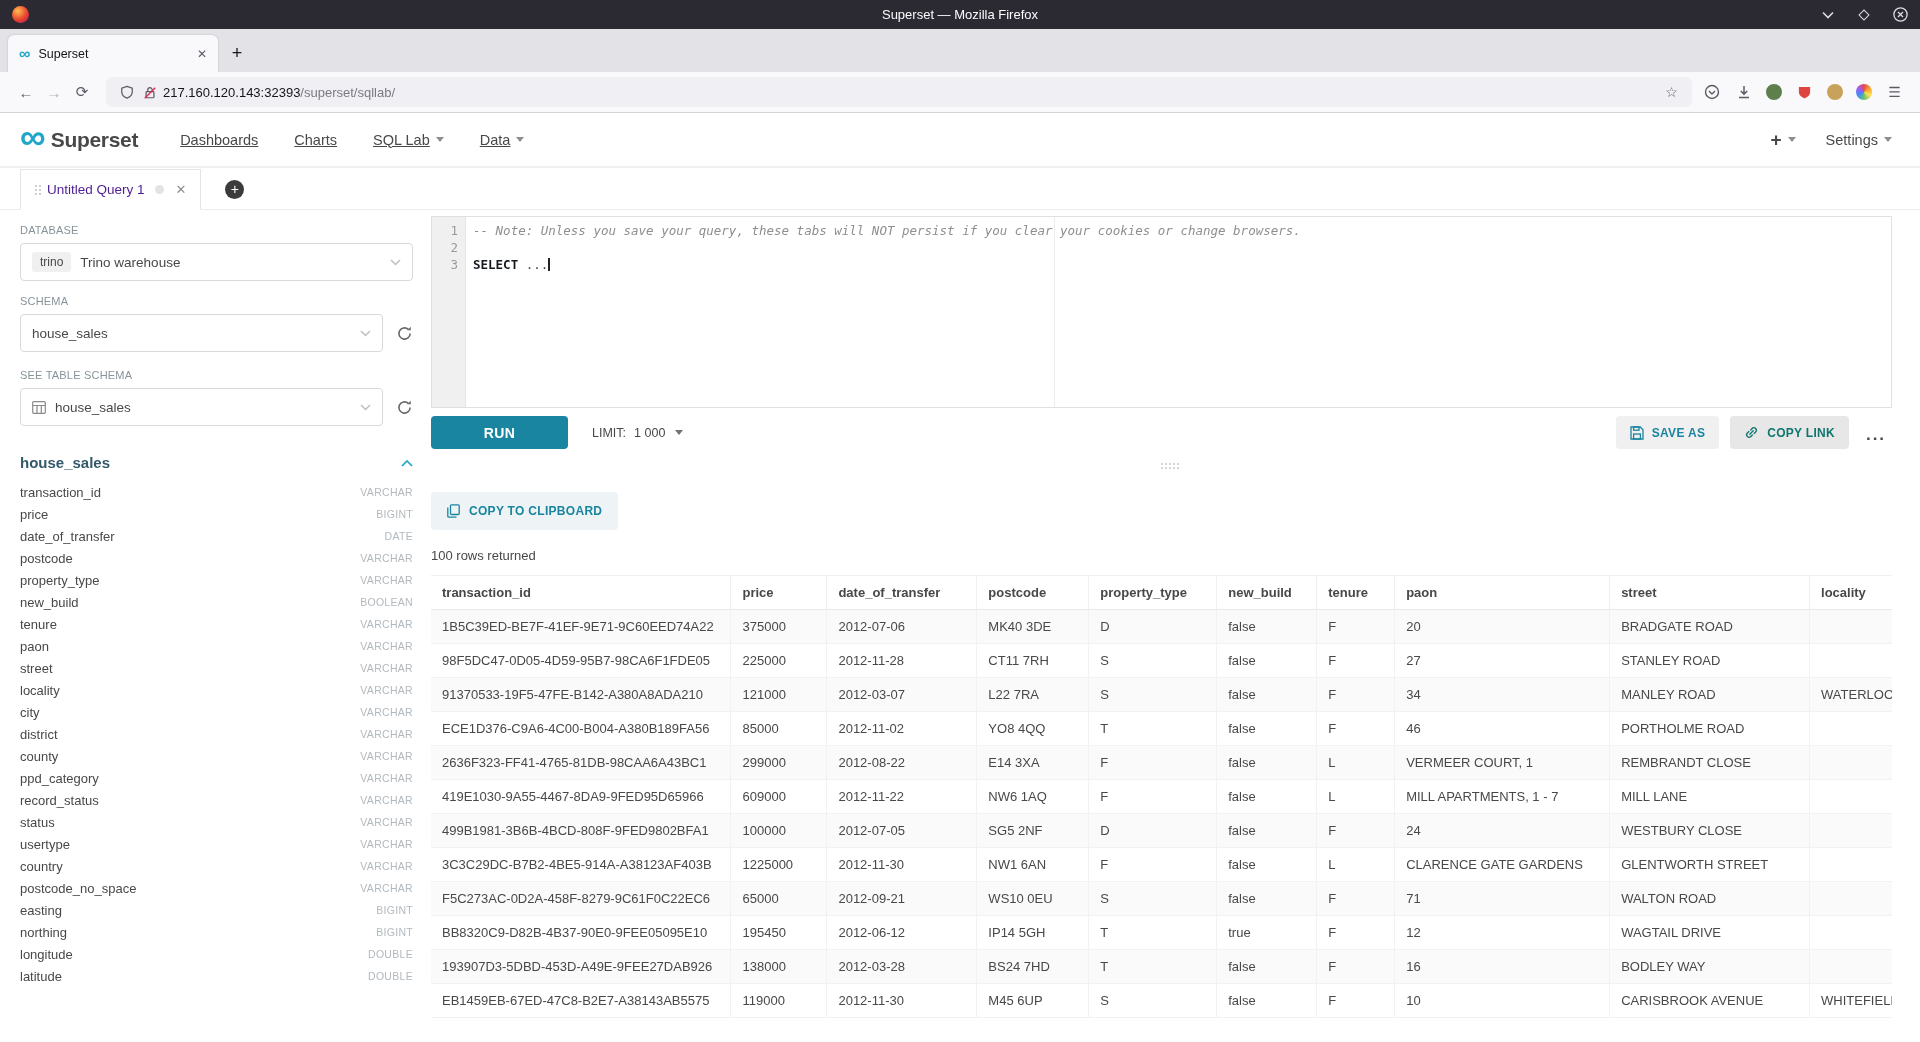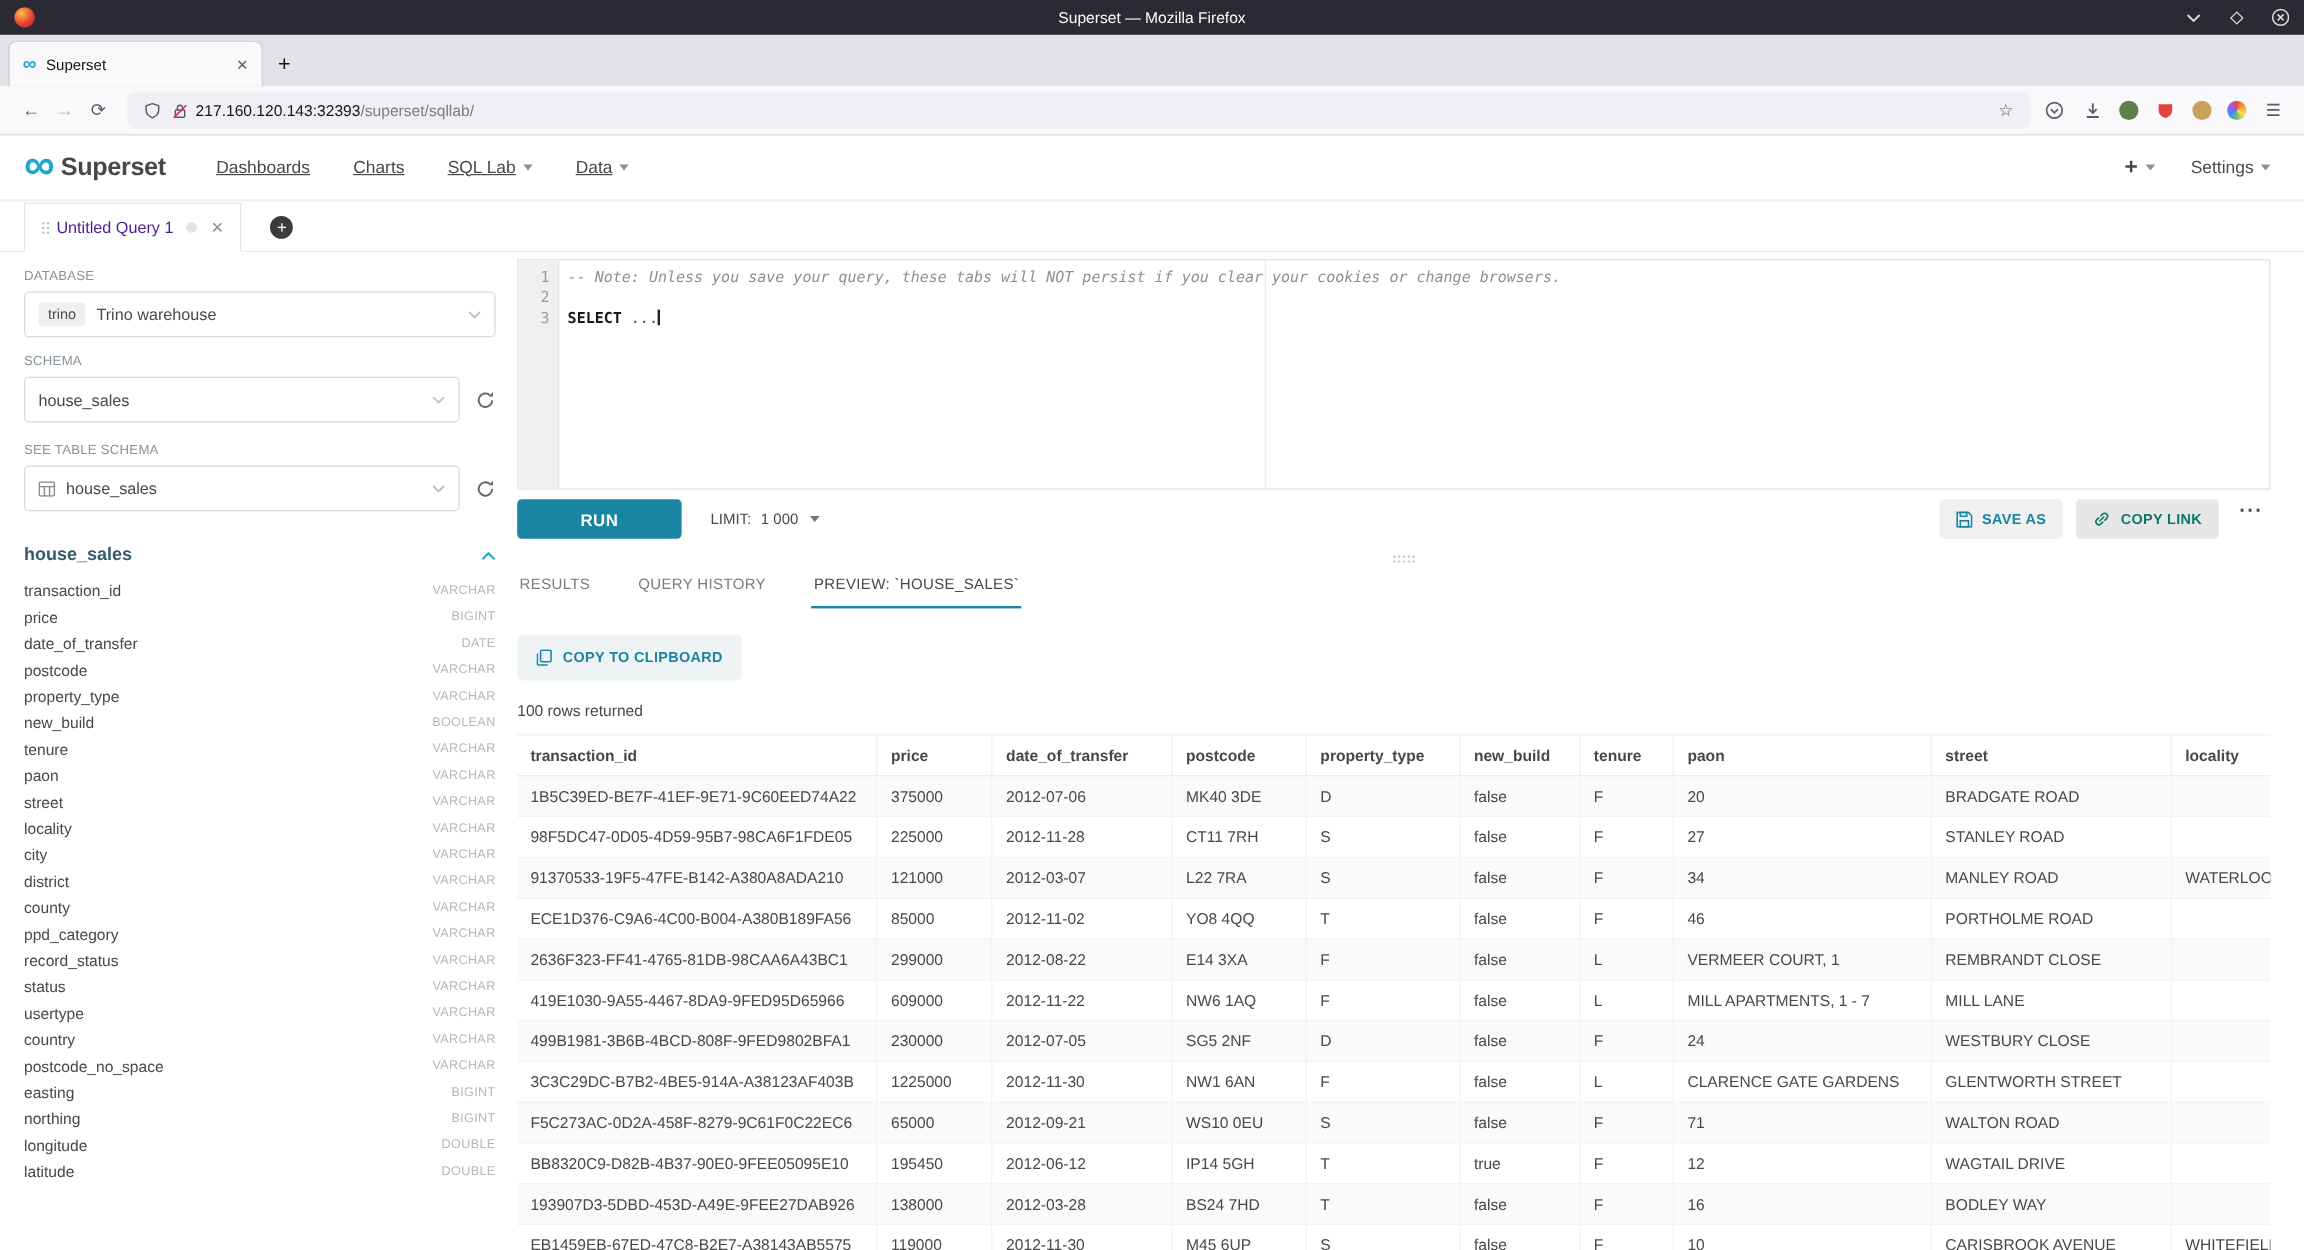--- a/index.html
+++ b/index.html
@@ -81,21 +81,21 @@
   .codearea { flex:1; padding:5px 0 0 7px; white-space:pre; overflow:hidden; }
   .print-margin { position:absolute; left:622px; top:0; bottom:0; width:1px; background:#ececec; }
   .code-comment { color:#8e908c; font-style:italic; }
   .code-keyword { font-weight:bold; color:#14191f; }
   .cursor { display:inline-block; width:2px; height:13px; background:#222; vertical-align:-2px; }
 
   .run-row { height:49px; flex:0 0 49px; display:flex; align-items:center; }
   .run-btn { width:137px; height:33px; background:#1985a0; color:#fff; border:none; border-radius:4px; font-size:14px; font-weight:bold; letter-spacing:.4px; font-family:inherit; }
   .limit { display:flex; align-items:center; gap:8px; margin-left:24px; font-size:12.5px; }
   .limit .caret-down { border-top-color:#737373; margin-left:2px; }
-  .right-btns { margin-left:auto; display:flex; align-items:flex-start; gap:11px; }
+  .right-btns { margin-left:auto; display:flex; align-items:flex-end; gap:11px; }
   .btn-light { height:33px; padding:0 14px; border-radius:4px; border:none; display:flex; align-items:center; gap:8px; font-size:12px; font-weight:bold; letter-spacing:.3px; font-family:inherit; }
   .saveas { background:#f0f0f0; color:#1985a0; }
   .copylink { background:#e7e7e7; color:#0f766e; }
   .more-btn { background:none; border:none; font-size:17px; font-weight:bold; color:#484848; padding:0 6px; letter-spacing:1px; font-family:inherit; }
 
   .splitter { height:13px; flex:0 0 13px; display:flex; align-items:center; justify-content:center; }
   .splitdots { width:2px; height:2px; border-radius:50%; background:#c7c7c7; box-shadow:4px 0 #c7c7c7,8px 0 #c7c7c7,12px 0 #c7c7c7,16px 0 #c7c7c7,0 4px #c7c7c7,4px 4px #c7c7c7,8px 4px #c7c7c7,12px 4px #c7c7c7,16px 4px #c7c7c7; }
 
   .rtabs { display:flex; gap:36px; margin-top:2px; }
   .rtab { font-size:12.5px; color:#7b7b7b; padding:8px 2px 11px; letter-spacing:.3px; }
@@ -437,25 +437,20 @@
             <span>COPY LINK</span>
           </button>
           <button class="more-btn">···</button>
         </div>
       </div>
 
       <div class="splitter">
           <span class="splitdots"></span>
         </div>
 
-      <div class="rtabs">
-        <span class="rtab">RESULTS</span>
-        <span class="rtab">QUERY HISTORY</span>
-        <span class="rtab active">PREVIEW: `HOUSE_SALES`</span>
-      </div>
 
       <div class="results-area">
         <div class="copy-row">
           <button class="copy-btn">
             <svg width="13" height="14" viewBox="0 0 13 14">
                 <rect x="3.5" y="0.8" width="8.7" height="9.7" rx="1" fill="none" stroke="currentColor" stroke-width="1.3"></rect>
                 <path d="M9.5 13.2H1.8a1 1 0 0 1-1-1V3.5" fill="none" stroke="currentColor" stroke-width="1.3"></path>
               </svg>
             <span>COPY TO CLIPBOARD</span>
           </button>
@@ -557,21 +552,21 @@
                   <td>NW6 1AQ</td>
                   <td>F</td>
                   <td>false</td>
                   <td>L</td>
                   <td>MILL APARTMENTS, 1 - 7</td>
                   <td>MILL LANE</td>
                   <td></td>
                 </tr>
                 <tr>
                   <td>499B1981-3B6B-4BCD-808F-9FED9802BFA1</td>
-                  <td>230000</td>
+                  <td>100000</td>
                   <td>2012-07-05</td>
                   <td>SG5 2NF</td>
                   <td>D</td>
                   <td>false</td>
                   <td>F</td>
                   <td>24</td>
                   <td>WESTBURY CLOSE</td>
                   <td></td>
                 </tr>
                 <tr>

